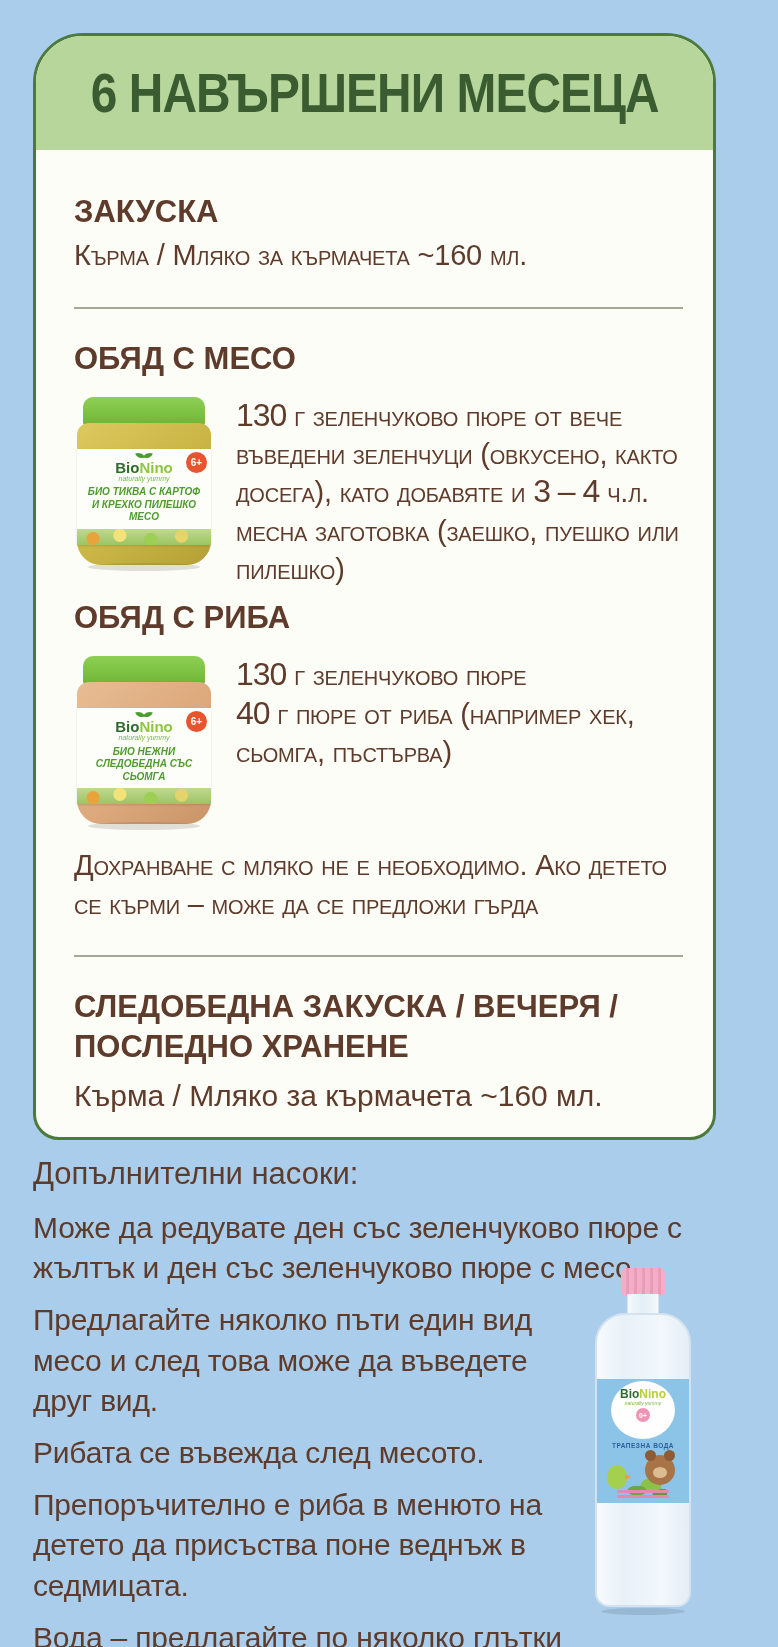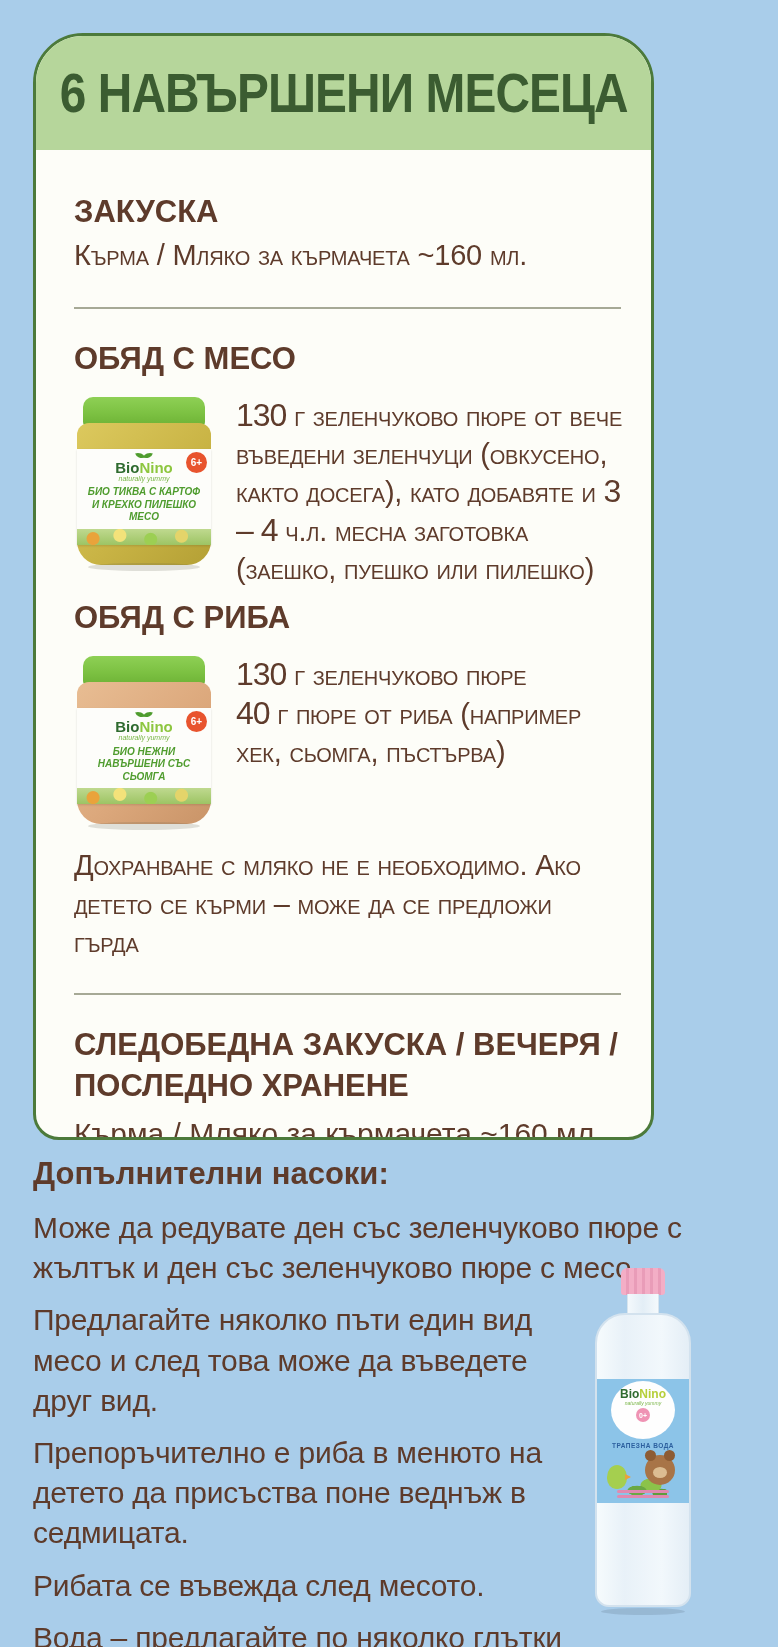--- a/index.html
+++ b/index.html
@@ -7,21 +7,21 @@
   .page {
     position: relative;
     width: 778px; height: 1647px;
     background: #a9cdea;
     overflow: hidden;
     color: #5e3b2b;
   }
   
   .card {
     position: absolute; left: 33px; top: 33px;
-    width: 621px; height: 1107px;
+    width: 683px; height: 1107px;
     background: #fdfdf8;
     border: 3px solid #4c7a3b;
     border-radius: 50px 50px 26px 26px;
     overflow: hidden;
   }
   .card-header {
     height: 114px;
     background: #b6d69b;
     display: flex; align-items: center; justify-content: center;
   }
@@ -92,21 +92,21 @@
       radial-gradient(circle at 78% 45%, #e4d46a 0 6px, transparent 7px),
       linear-gradient(180deg, #bfd98f, #9dc464);
   }
   .jar-shadow {
     position: absolute; bottom: 0; left: 14px; width: 112px; height: 8px;
     background: rgba(90,90,70,.18); border-radius: 50%;
   }
 
   
   .guidance { position: absolute; left: 33px; top: 1140px; width: 712px; padding-top: 16px; }
-  .guidance h2 { font-size: 31px; font-weight: 700; color: #5e3b2b; margin-bottom: 16px; }
+  .guidance h2 { font-size: 31px; font-weight: 400; color: #5e3b2b; margin-bottom: 16px; }
   .guidance p { font-size: 30px; line-height: 1.34; margin-bottom: 12px; letter-spacing: -0.2px; }
   .guidance p.narrow { max-width: 540px; }
 
   
   .bottle { position: absolute; top: 128px; right: 52px; width: 100px; height: 340px; }
   .bottle-cap {
     width: 44px; height: 27px; margin: 0 auto;
     background: repeating-linear-gradient(90deg, #f3aec6 0 5px, #e99cb8 5px 8px);
     border-radius: 6px 6px 3px 3px;
   }
@@ -203,21 +203,21 @@
       <section>
         <h2 class="sec-heading">ОБЯД С РИБА</h2>
         <div class="row">
           <div class="jar">
             <div class="jar-lid"></div>
             <div class="jar-glass fish"></div>
             <div class="jar-label">
               <div class="sprout"></div>
               <div class="jar-logo"><span class="bio">Bio</span><span class="nino">Nino</span></div>
               <div class="jar-tagline">naturally yummy</div>
-              <div class="jar-name">БИО НЕЖНИ НАВЪРШЕНИ СЪС СЬОМГА</div>
+              <div class="jar-name">БИО НЕЖНИ СЛЕДОБЕДНА СЪС СЬОМГА</div>
               <div class="age-badge">6+</div>
               <div class="veg-band"></div>
             </div>
             <div class="jar-shadow"></div>
           </div>
           <div class="desc">
             <p class="sc"><span class="big-qty">130</span><span> г зеленчуково пюре</span></p>
             <p class="sc"><span class="big-qty">40</span><span> г пюре от риба (например хек, сьомга, пъстърва)</span></p>
           </div>
         </div>
@@ -258,18 +258,18 @@
               <span></span>
               <span></span>
             </div>
         </div>
       </div>
       <div class="bottle-shadow"></div>
     </div>
 
     <p>Може да редувате ден със зеленчуково пюре с жълтък и ден със зеленчуково пюре с месо.</p>
     <p class="narrow">Предлагайте няколко пъти един вид месо и след това може да въведете друг вид.</p>
+    <p class="narrow">Рибата се въвежда след месото.</p>
     <p class="narrow">Препоръчително е риба в менюто на детето да присъства поне веднъж в седмицата.</p>
-    <p class="narrow">Рибата се въвежда след месото.</p>
     <p class="narrow">Вода – предлагайте по няколко глътки с храната.</p>
   </div>
 
 </div>
 
 </body></html>

